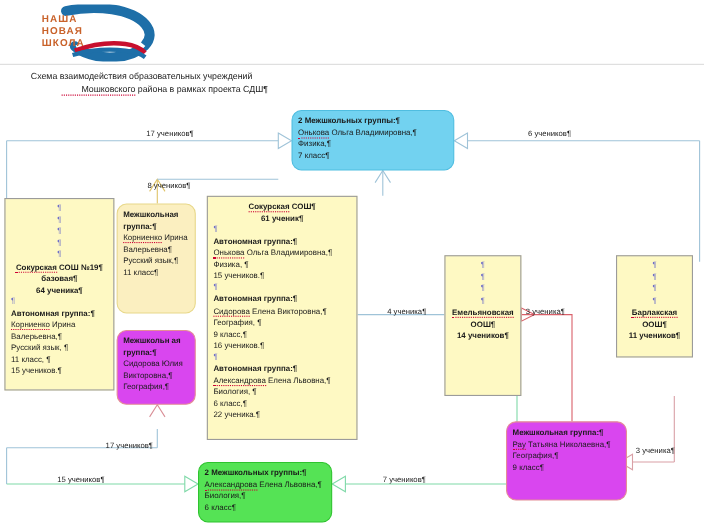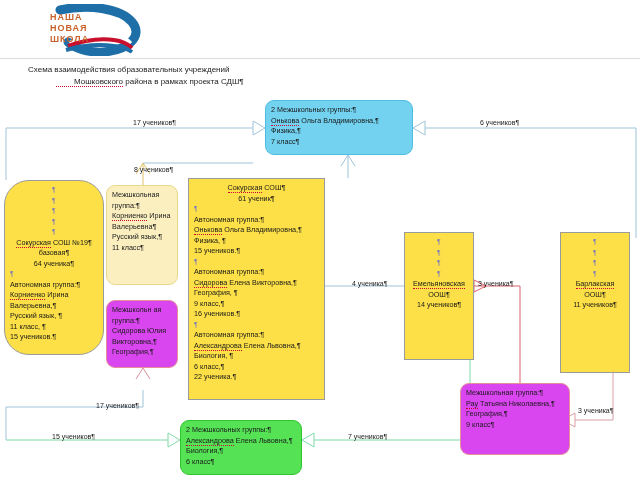--- a/index.html
+++ b/index.html
@@ -36,21 +36,21 @@
   }
   .logo-text {
     position: absolute;
     left: 30px; top: 8px;
     line-height: 11px;
     font-size: 9px;
     font-weight: bold;
     letter-spacing: 1px;
     color: #c9622a;
   }
-  .logo-text div { white-space: nowrap; margin-left: 12px; }
+  .logo-text div { white-space: nowrap; }
 
   
   .header-rule {
     position: absolute;
     left: 0; top: 58px;
     width: 640px; height: 1px;
     background: #dcdcdc;
   }
 
   
@@ -68,21 +68,21 @@
   
   .box {
     position: absolute;
     box-sizing: border-box;
     font-size: 7.2px;
     line-height: 10.5px;
     padding: 4px 5px;
     overflow: hidden;
   }
   .box-white {
-    background: #fde047;
+    background: #fef9c3;
     border: 1px solid #9b9b9b;
   }
   .box-round {
     border-radius: 9px;
   }
   .box-blue {
     background: #72d2f0;
     border: 1px solid #4fbde0;
   }
   .box-yellow {
@@ -91,21 +91,21 @@
   }
   .box-pink {
     background: #d946ef;
     border: 1px solid #e48e96;
   }
   .box-green {
     background: #55e355;
     border: 1px solid #2fc32f;
   }
   .ctr { text-align: center; }
-  .bold { font-weight: normal; }
+  .bold { font-weight: bold; }
   .u { border-bottom: 1px dotted #c03; }
   .pil { color: #6e6ec8; font-size: 7px; }
   .blank { height: 10.5px; }
 
   
   .elabel {
     position: absolute;
     font-size: 7px;
     line-height: 9px;
     color: #1a1a1a;
@@ -185,21 +185,21 @@
     <div class="l2"><span class="u">Мошковского</span><span> района в рамках проекта СДШ¶</span></div>
   </div>
 
   <div class="box box-blue box-round" style="left:265px; top:100px; width:148px; height:55px;">
     <div class="bold">2 Межшкольных группы:¶</div>
     <div><span class="u">Онькова</span><span> Ольга Владимировна,¶</span></div>
     <div>Физика,¶</div>
     <div>7 класс¶</div>
   </div>
 
-  <div class="box box-white" style="left:4px; top:180px; width:100px; height:175px;border-radius:25px;">
+  <div class="box box-white" style="left:4px; top:180px; width:100px; height:175px;">
     <div class="ctr pil blank">¶</div>
     <div class="ctr pil blank">¶</div>
     <div class="ctr pil blank">¶</div>
     <div class="ctr pil blank">¶</div>
     <div class="ctr pil blank">¶</div>
     <div class="ctr bold"><span class="u">Сокурская</span><span> СОШ №19¶</span></div>
     <div class="ctr bold">базовая¶</div>
     <div class="ctr bold">64 ученика¶</div>
     <div class="pil blank">¶</div>
     <div class="bold">Автономная группа:¶</div>
@@ -256,21 +256,21 @@
   <div class="box box-white" style="left:404px; top:232px; width:70px; height:128px;">
     <div class="ctr pil blank">¶</div>
     <div class="ctr pil blank">¶</div>
     <div class="ctr pil blank">¶</div>
     <div class="ctr pil blank">¶</div>
     <div class="ctr bold"><span class="u">Емельяновская</span></div>
     <div class="ctr bold">ООШ¶</div>
     <div class="ctr bold">14 учеников¶</div>
   </div>
 
-  <div class="box box-white" style="left:560px; top:232px; width:70px; height:141px;">
+  <div class="box box-white" style="left:560px; top:232px; width:70px; height:93px;">
     <div class="ctr pil blank">¶</div>
     <div class="ctr pil blank">¶</div>
     <div class="ctr pil blank">¶</div>
     <div class="ctr pil blank">¶</div>
     <div class="ctr bold"><span class="u">Барлакская</span></div>
     <div class="ctr bold">ООШ¶</div>
     <div class="ctr bold">11 учеников¶</div>
   </div>
 
   <div class="box box-pink box-round" style="left:460px; top:383px; width:110px; height:72px;">

